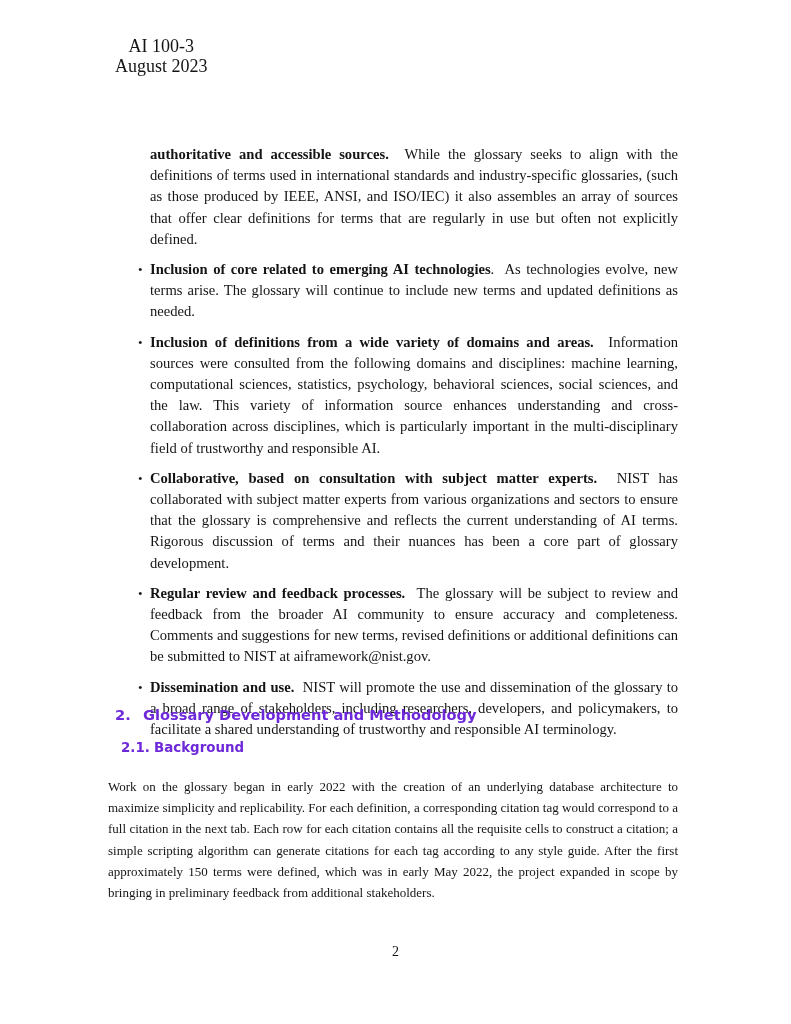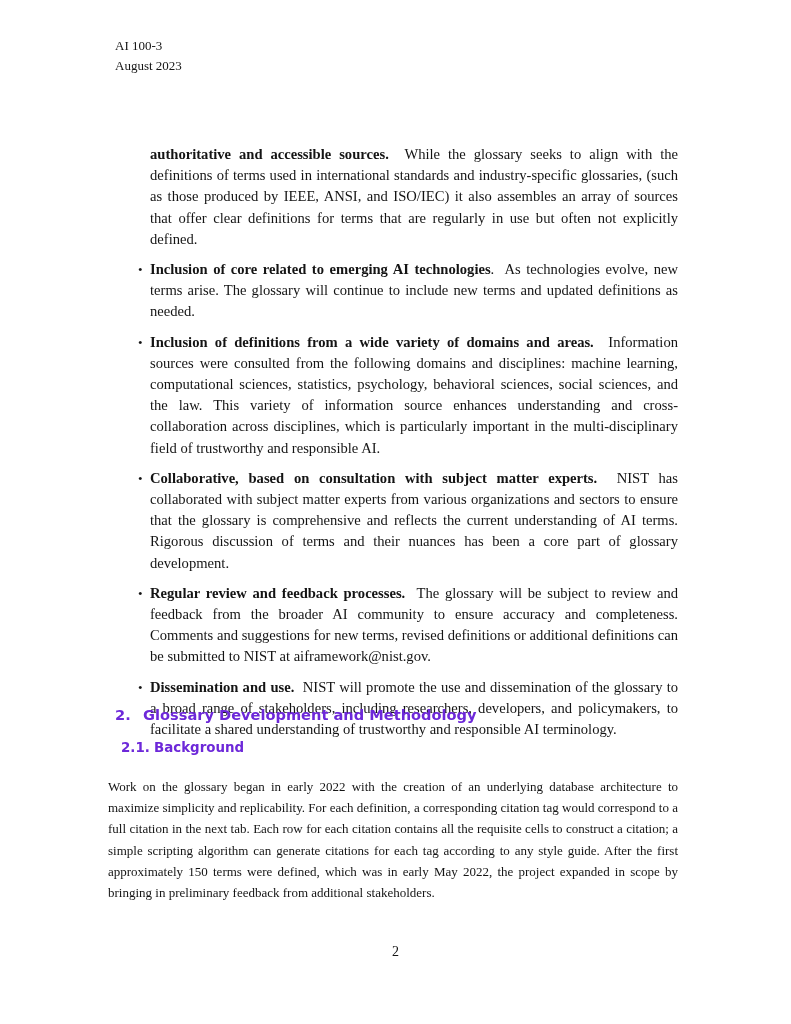--- a/index.html
+++ b/index.html
@@ -23,22 +23,23 @@
     height: 1024px;
     background: #fff;
     overflow: hidden;
   }
 
   
   .doc-header {
     position: absolute;
     left: 115px;
     top: 36px;
-    font-size: 13px;
+    font-size: 18px;
     line-height: 20px;
+    text-align: center;
   }
   .doc-header div { white-space: pre; }
 
   
   .content {
     position: absolute;
     left: 108px;
     top: 144px;
     width: 570px;
     font-size: 14.6px;

